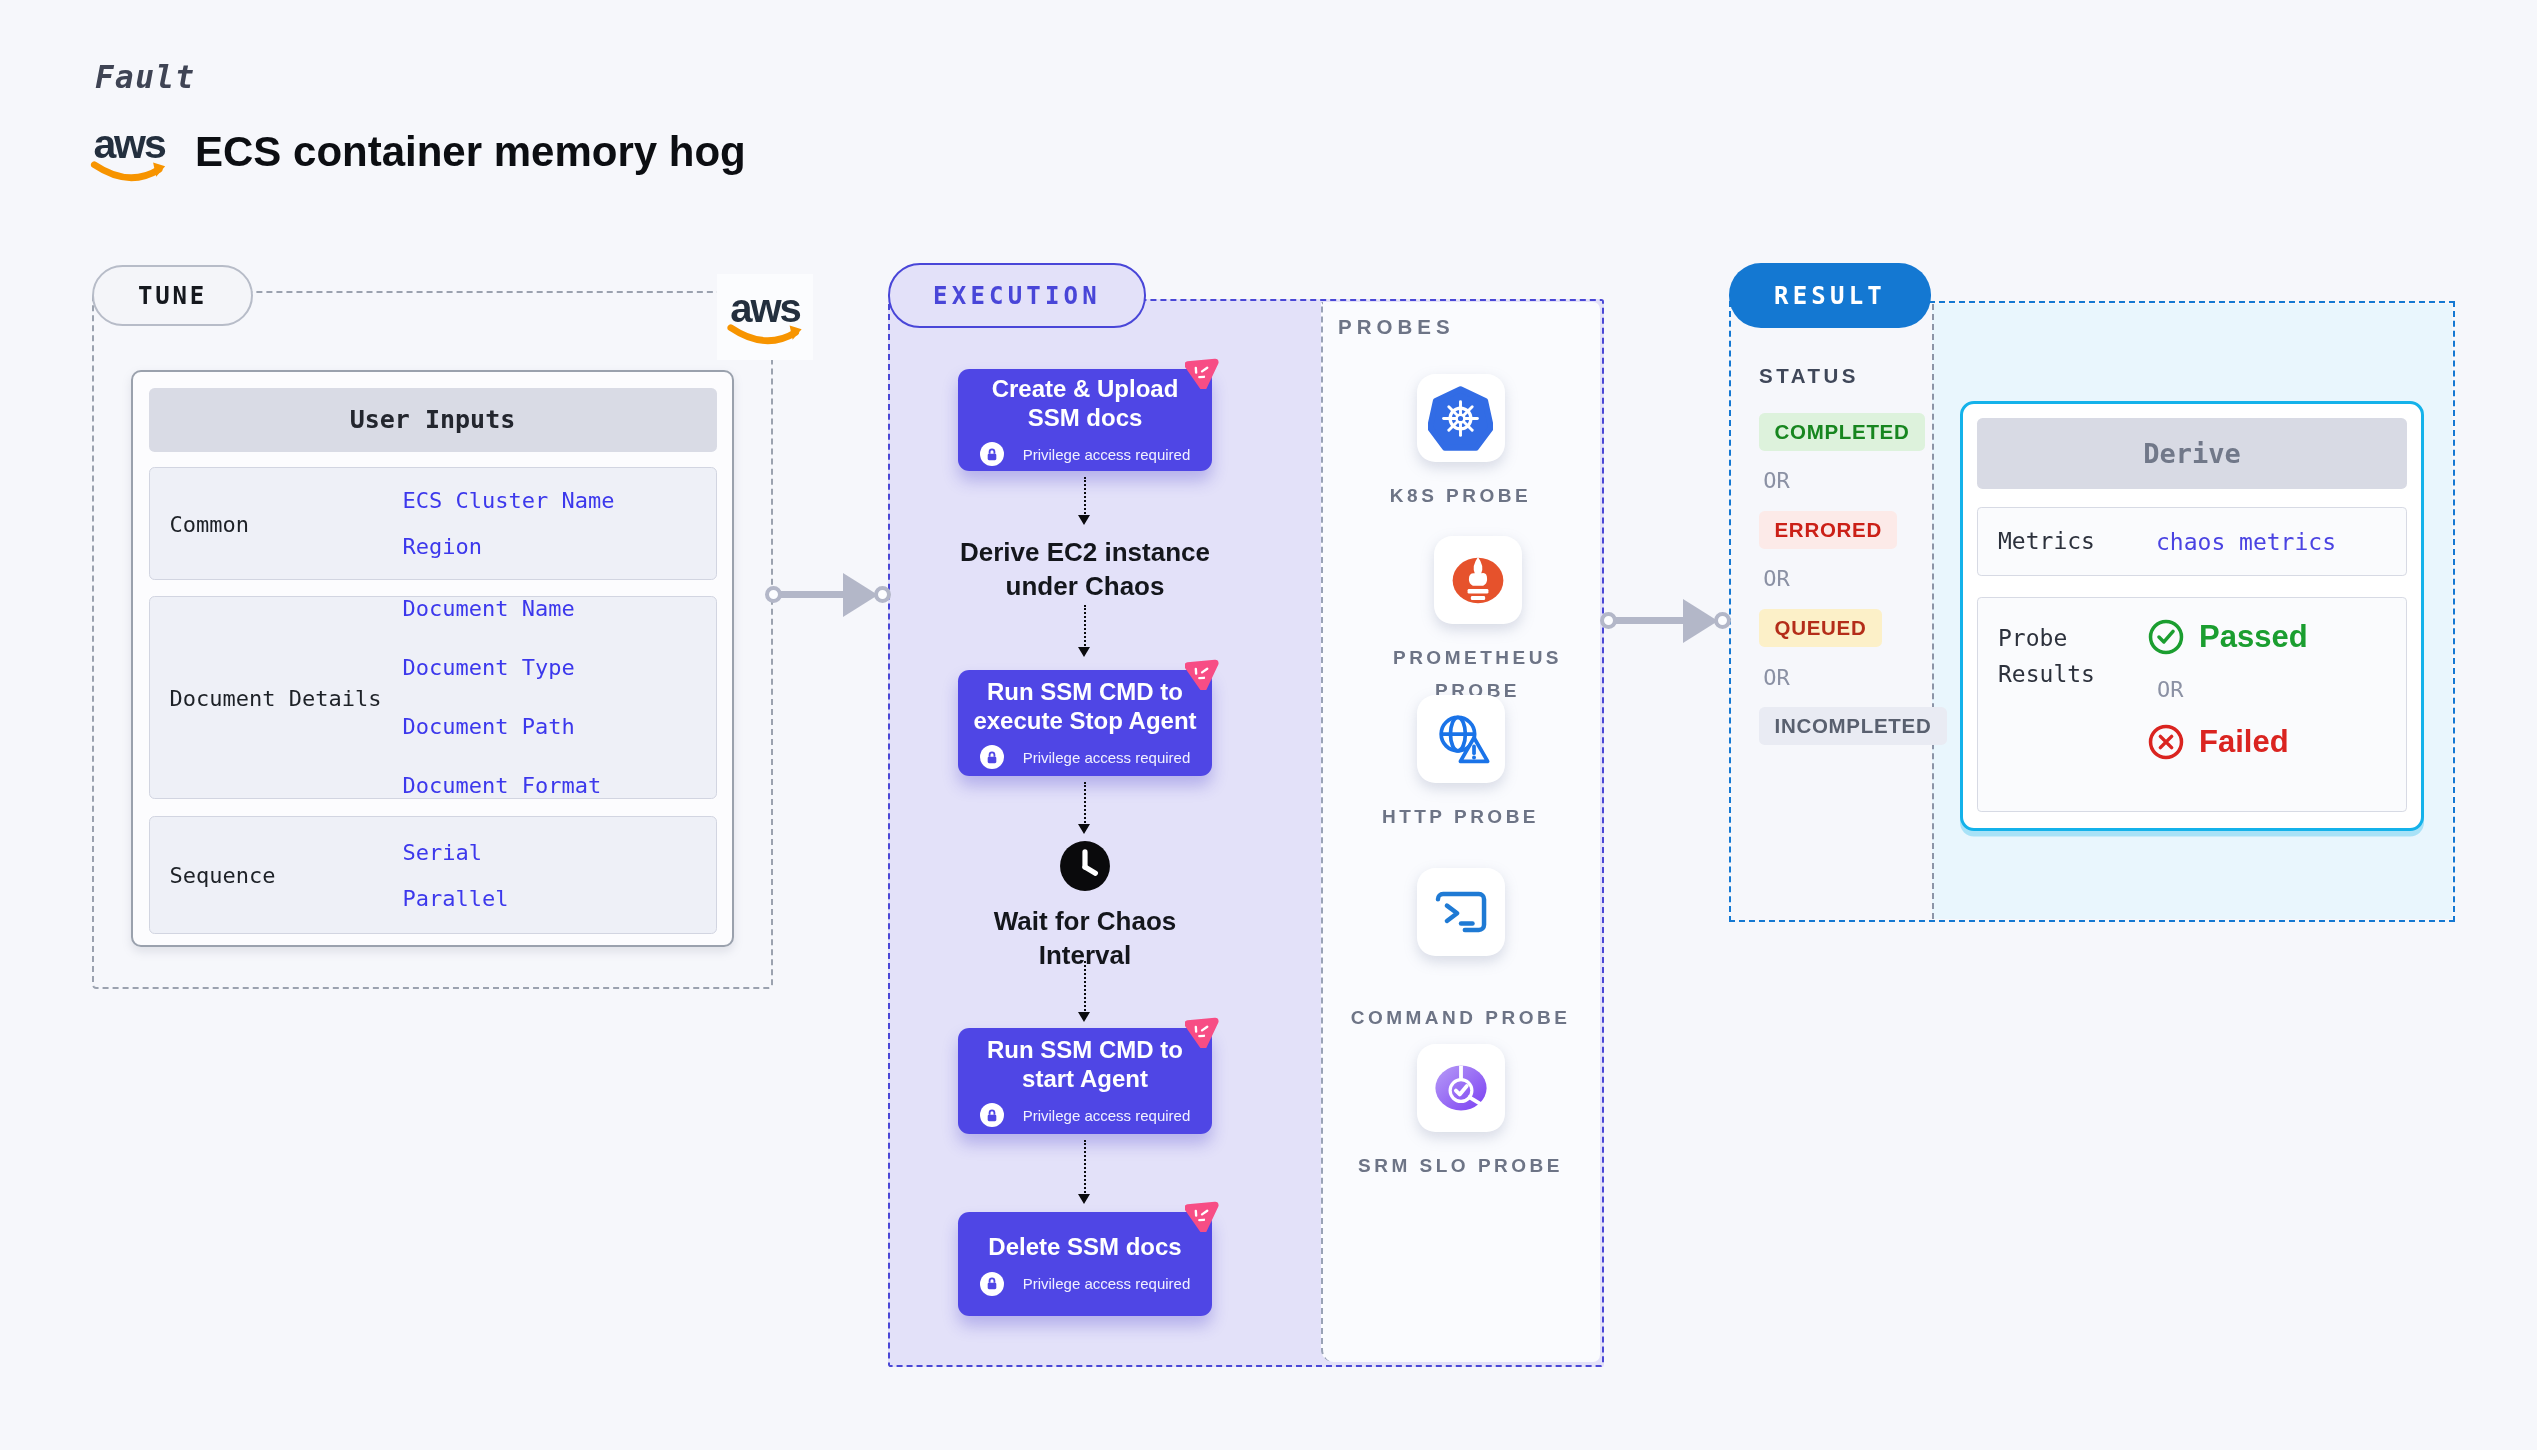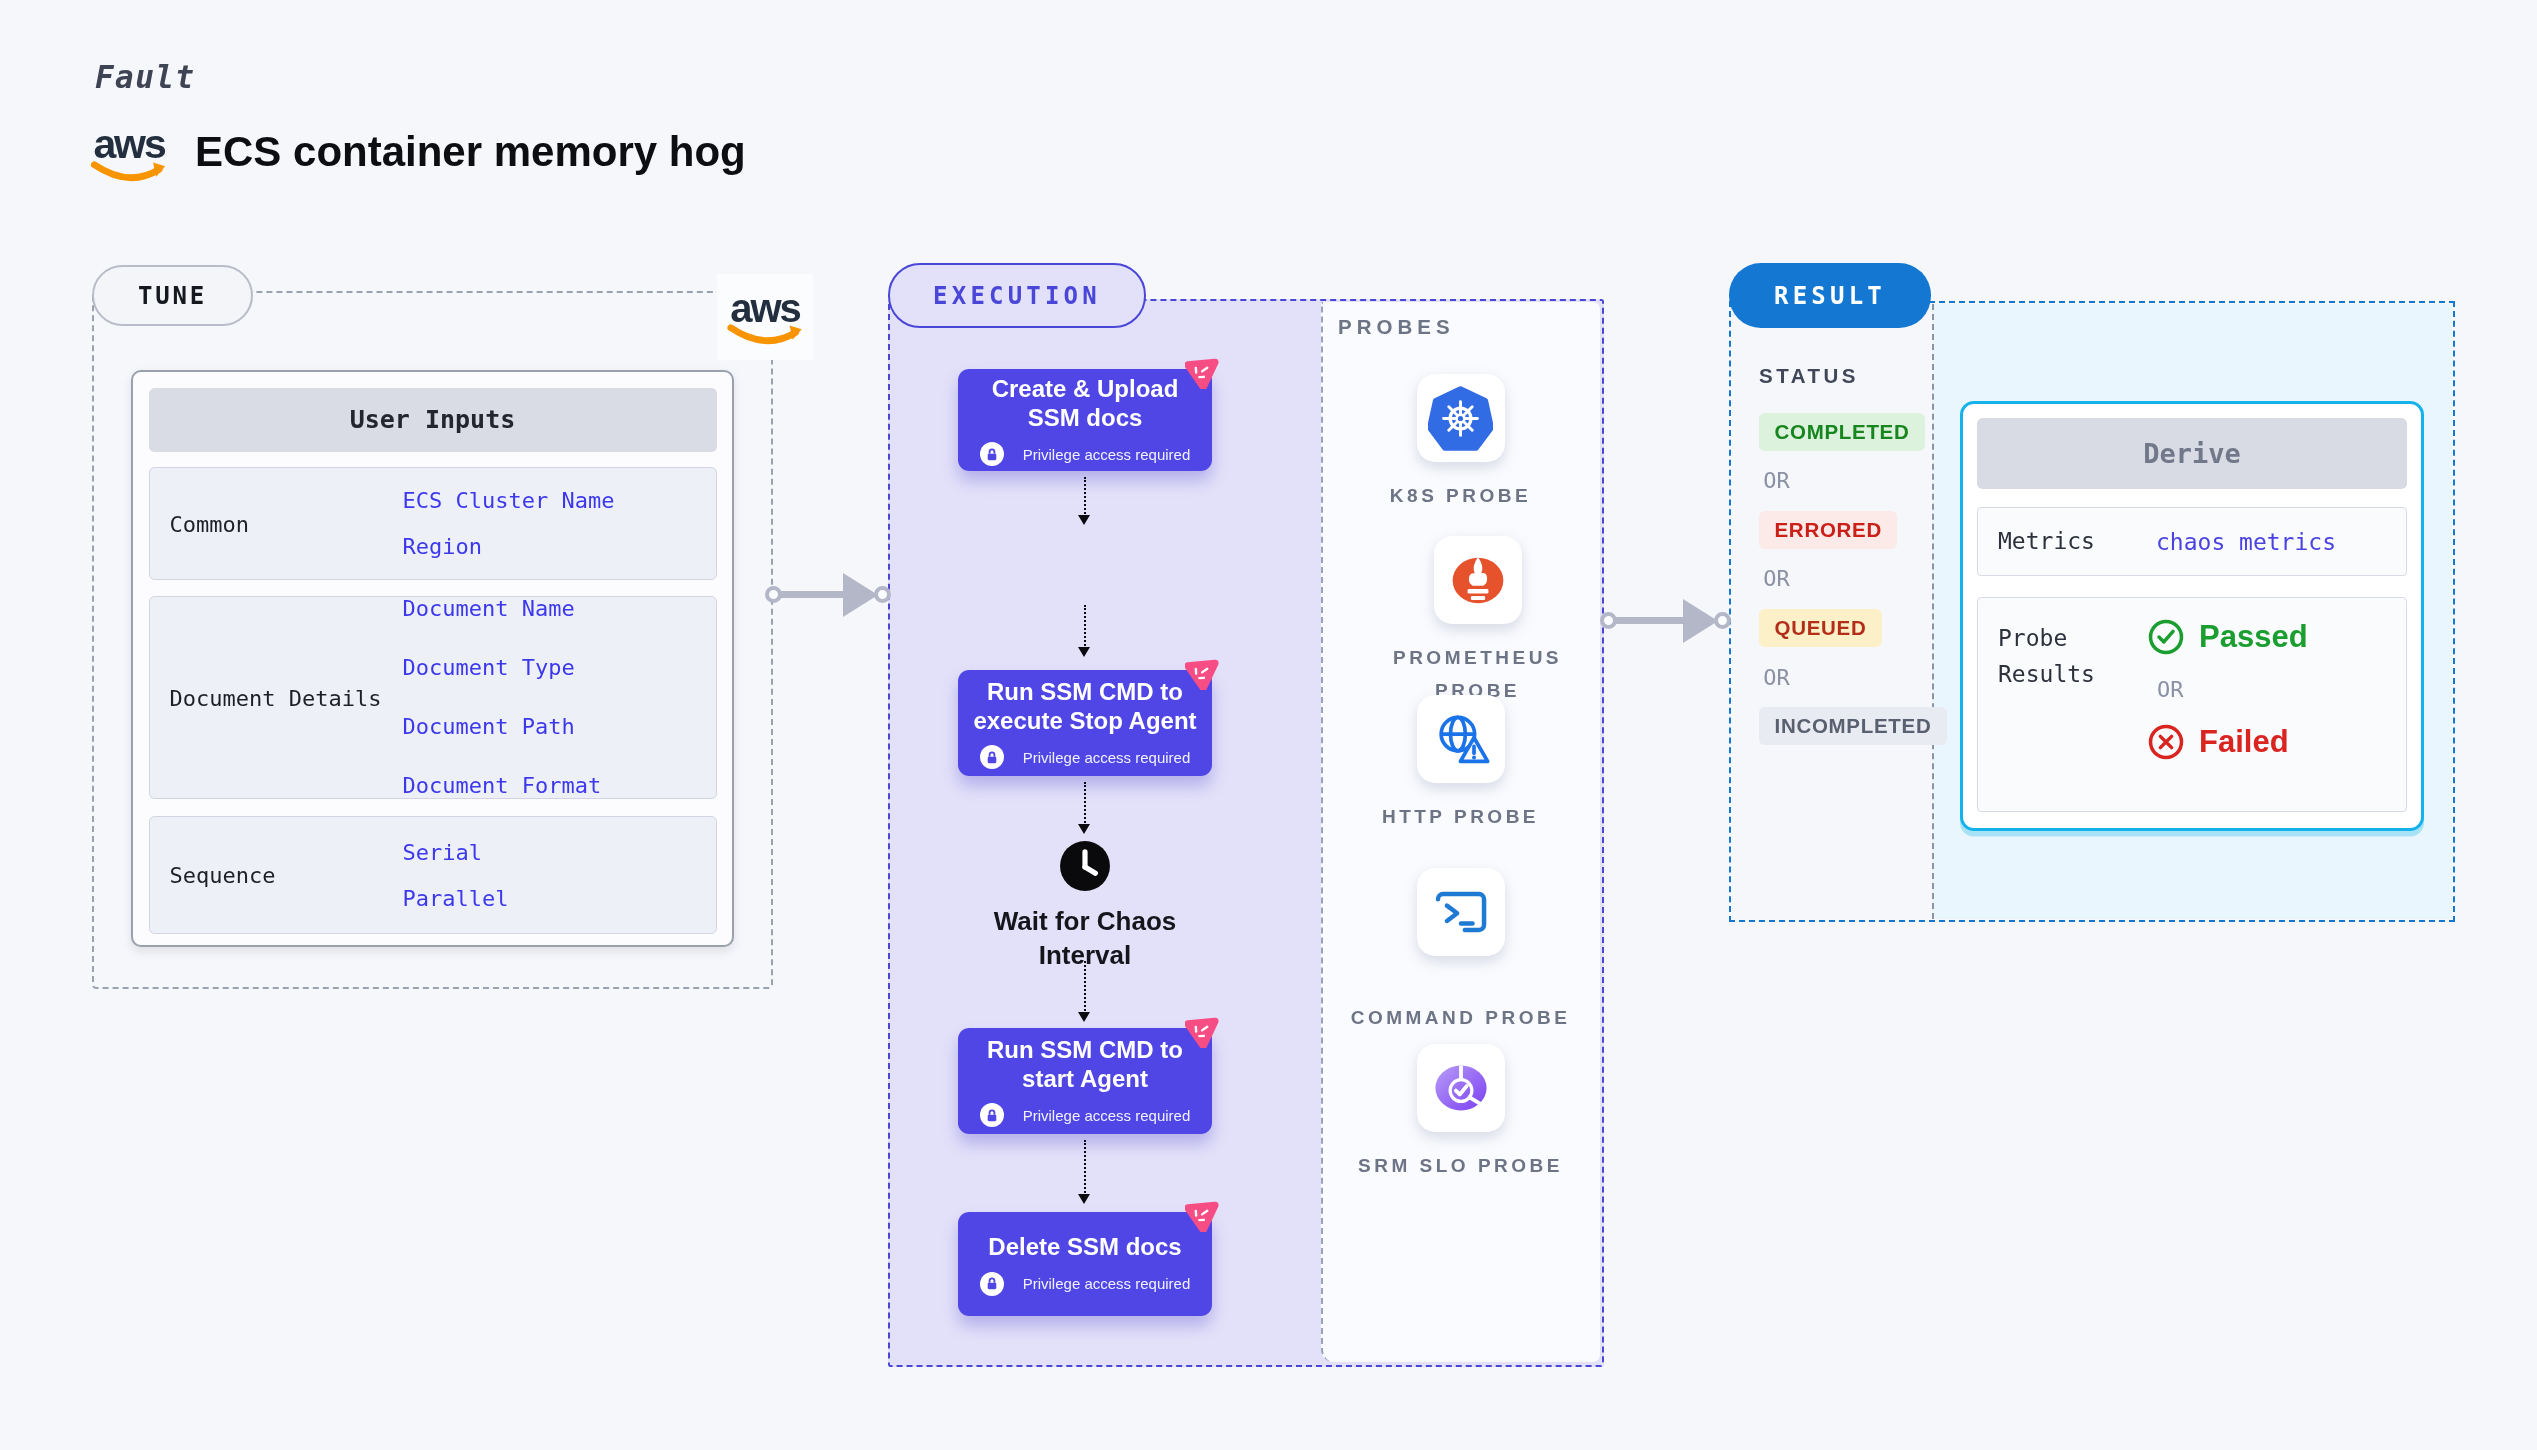--- a/index.html
+++ b/index.html
@@ -174,20 +174,21 @@
           <svg width="14" height="15.5" viewBox="0 0 26 28">
             <rect x="5" y="12" width="16" height="12" rx="2.5" fill="#4f46e5"></rect>
             <path d="M8.5 12 V8.5 a4.5 4.5 0 0 1 9 0 V12" stroke="#4f46e5" stroke-width="3.4" fill="none"></path>
           </svg>
         </span>
       <span class="priv-text">Privilege access required</span>
     </div>
   </div>
 
   <div class="dotted-connector" style="top:477px;height:45px;"></div>
+  <div class="flow-text" style="top:536px;">Derive EC2 instance under Chaos</div>
   <div class="dotted-connector" style="top:605px;height:49px;"></div>
 
   <div class="step-card" style="top:670px;height:106px;">
     <svg class="chaos-corner" width="38" height="38" viewBox="0 0 48 48">
         <g transform="rotate(55 24 24)">
           <polygon points="24,7 41,37 7,37" fill="#f74d85" stroke="#f74d85" stroke-width="9" stroke-linejoin="round"></polygon>
           <g stroke="#fff" stroke-width="3" stroke-linecap="round">
             <line x1="24" y1="19" x2="24" y2="27"></line>
             <line x1="16" y1="31" x2="21" y2="34"></line>
             <line x1="31" y1="29" x2="28" y2="34"></line>

